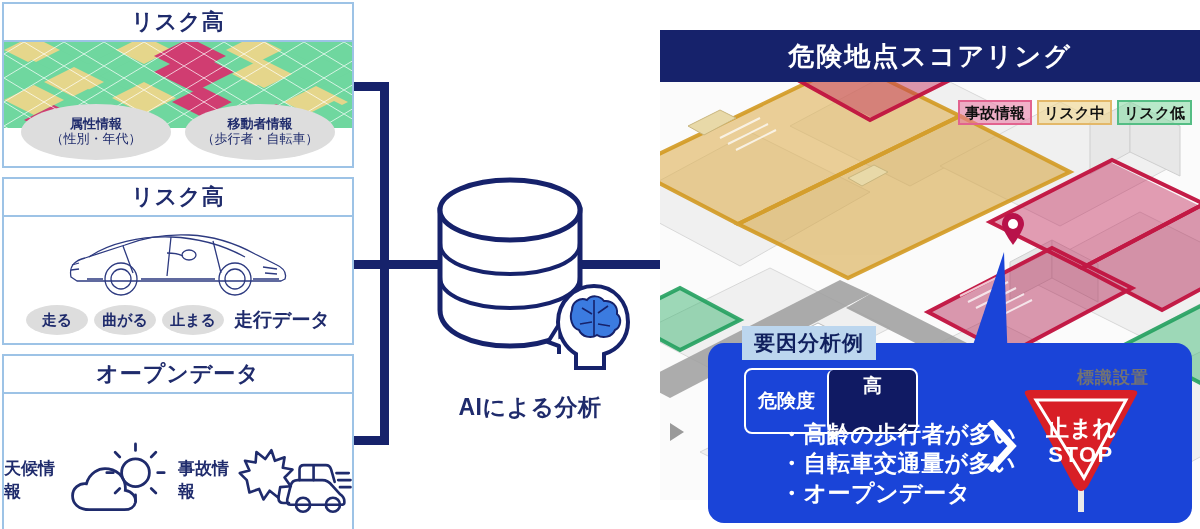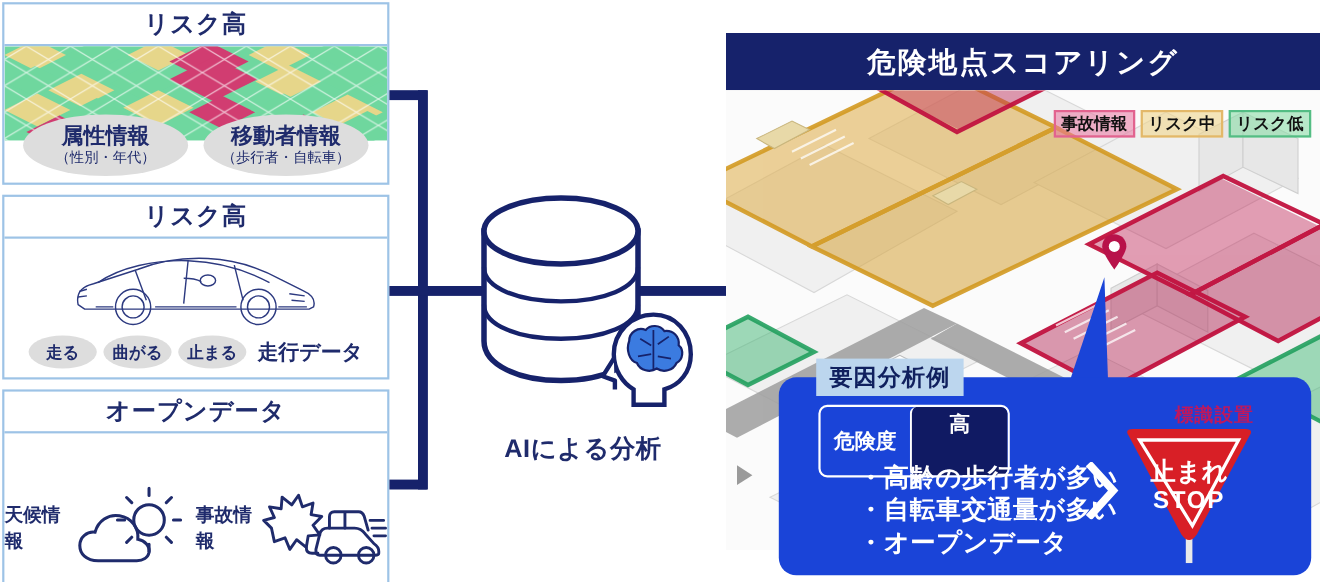--- a/index.html
+++ b/index.html
@@ -18,21 +18,21 @@
   .panel-title{font-size:22px;font-weight:bold;color:#1f2b6c;letter-spacing:1px;}
   .panel-body{position:relative;height:calc(100% - 38px);overflow:hidden;}
 
   
   .mosaic{position:absolute;left:0;top:0;width:100%;height:86px;overflow:hidden;}
   .pillrow{position:absolute;left:0;right:0;bottom:6px;display:flex;
            justify-content:center;gap:14px;}
   .ellipse-pill{background:#dddddd;border-radius:50%;width:150px;height:56px;
                 display:flex;flex-direction:column;align-items:center;
                 justify-content:center;line-height:1.15;}
-  .ellipse-pill .l1{font-size:20px;font-weight:bold;color:#1f2b6c;}
+  .ellipse-pill .l1{font-size:13px;font-weight:bold;color:#1f2b6c;}
   .ellipse-pill .l2{font-size:13px;font-weight:normal;color:#1f2b6c;}
 
   
   .car-wrap{position:absolute;left:0;top:4px;width:100%;height:80px;
             display:flex;align-items:center;justify-content:center;}
   .vpills{position:absolute;left:0;right:0;bottom:8px;display:flex;
           align-items:center;justify-content:center;gap:6px;}
   .gpill{background:#dddddd;border-radius:50%;padding:0;width:62px;height:30px;
          display:flex;align-items:center;justify-content:center;}
   .gpill span{font-size:15px;font-weight:bold;color:#1f2b6c;}
@@ -81,22 +81,22 @@
   .chipbox{position:absolute;left:744px;top:368px;display:flex;
            border:2px solid #ffffff;border-radius:8px;overflow:hidden;z-index:10;}
   .chip-k{padding:18px 12px;font-size:19px;font-weight:bold;color:#ffffff;}
   .chip-v{padding:3px 34px;font-size:19px;font-weight:bold;color:#ffffff;
           background:#101a63;border-left:2px solid #ffffff;border-radius:6px;}
   .bullets{position:absolute;left:740px;top:404px;z-index:10;}
   .bullets li{list-style:none;font-size:23px;font-weight:bold;color:#ffffff;
               line-height:1.28;letter-spacing:.5px;}
   .bullets li::before{content:"\30FB";}
   .chev{position:absolute;left:986px;top:420px;z-index:10;}
-  .sign-label{position:absolute;left:1022px;top:366px;width:118px;text-align:right;
-              font-size:17px;font-weight:bold;color:#be185d;z-index:10;letter-spacing:1px;}
+  .sign-label{position:absolute;left:1077px;top:366px;width:118px;text-align:left;
+              font-size:17px;font-weight:bold;color:#737373;z-index:10;letter-spacing:1px;}
   .sign{position:absolute;left:1014px;top:386px;width:134px;height:126px;z-index:10;}
 </style>
 </head>
 <body>
 
 <div class="stage">
 
   <div class="panel" id="panel-0">
     <div class="panel-head">
       <div class="panel-title">リスク高</div>

